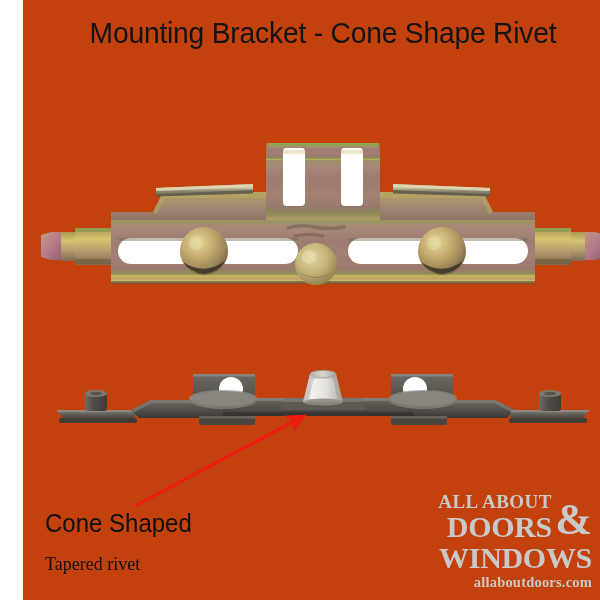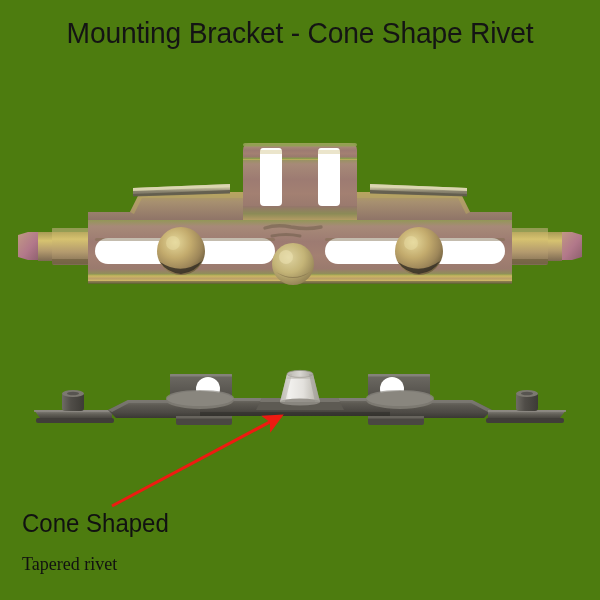--- a/index.html
+++ b/index.html
@@ -12,21 +12,22 @@
     height: 600px;
     position: relative;
     overflow: hidden;
     font-family: "Liberation Sans", sans-serif;
     -webkit-font-smoothing: antialiased;
   }
 
   #page {
     position: absolute;
     inset: 0;
-    background: #4d7c0f;
+    background: #c2410c;
+    margin-left: 23px;
   }
 
   
   .title {
     position: absolute;
     left: 0;
     top: 14px;
     width: 600px;
     text-align: center;
     font-family: "Liberation Sans", sans-serif;
@@ -409,14 +410,21 @@
       <marker id="arrowHead" markerWidth="7" markerHeight="7" refX="5.6" refY="3.5" orient="auto" markerUnits="strokeWidth">
         <path d="M0,0.4 L6.6,3.5 L0,6.6 L1.5,3.5 Z" fill="#ee1b11"></path>
       </marker>
     </defs>
     <line x1="112" y1="506" x2="281" y2="416" stroke="#ee1b11" stroke-width="3.1" marker-end="url(#arrowHead)"></line>
   </svg>
 
   <div class="caption-line1">Cone Shaped</div>
   <div class="caption-line2">Tapered rivet</div>
 
+  <div class="logo">
+    <span class="logo-row logo-l1">ALL ABOUT</span>
+    <span class="logo-row logo-l2">DOORS</span>
+    <span class="logo-row logo-l3">WINDOWS</span>
+    <span class="logo-amp">&amp;</span>
+    <span class="logo-row logo-url">allaboutdoors.com</span>
+  </div>
 
 </div>
 
 </body></html>

